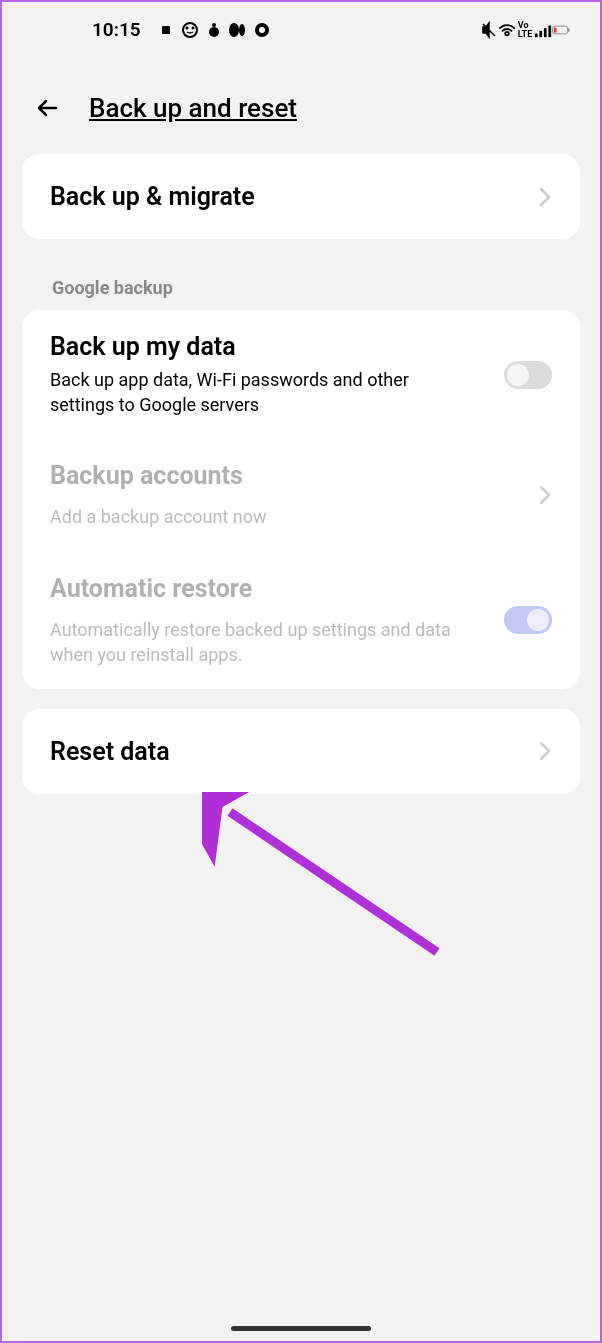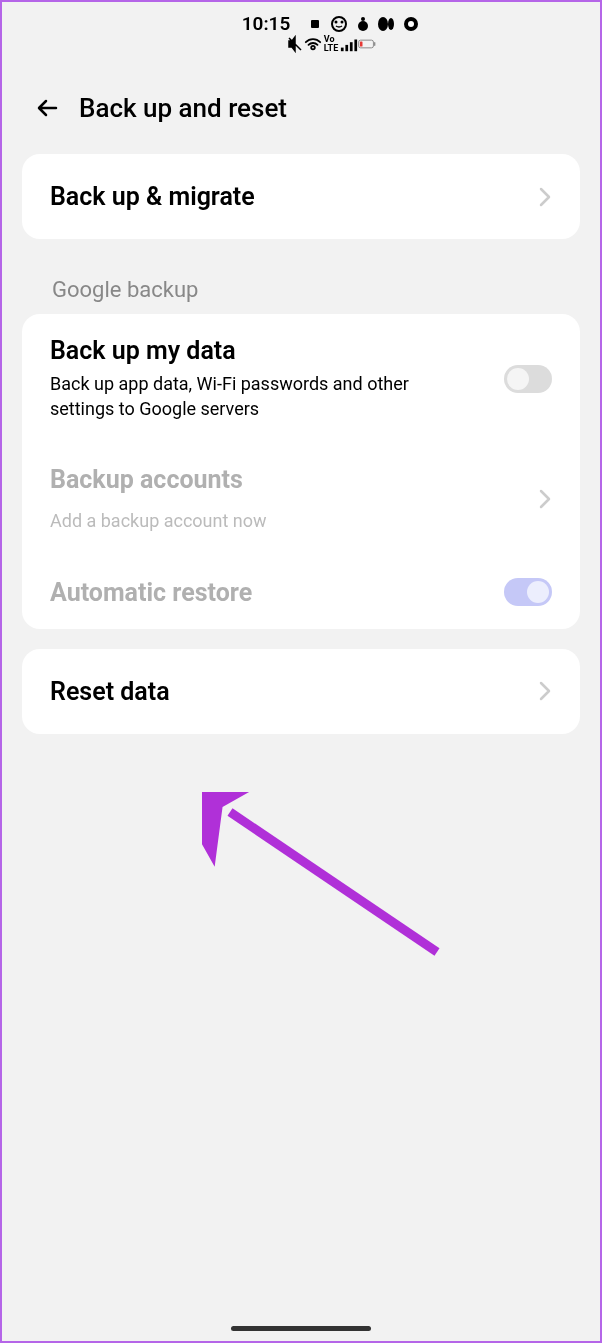--- a/index.html
+++ b/index.html
@@ -15,21 +15,20 @@
       border: 2px solid #b565e8;
       position: relative;
       overflow: hidden;
     }
     .status-bar {
       display: flex;
       justify-content: space-between;
       align-items: center;
       padding: 10px 30px 10px 90px;
       height: 55px;
-      flex-direction: column;
     }
     .status-left {
       display: flex;
       align-items: center;
       gap: 8px;
       font-size: 19px;
       font-weight: 600;
       color: #000;
     }
     .status-icons-left {
@@ -48,21 +47,22 @@
       height: 18px;
       display: inline-flex;
       align-items: center;
       justify-content: center;
       color: #000;
     }
     .header {
       display: flex;
       align-items: center;
       padding: 35px 30px 30px 30px;
-      gap: 15px;
+      gap: 25px;
+      text-decoration: underline;
     }
     .back-arrow {
       width: 32px;
       height: 32px;
       display: flex;
       align-items: center;
       justify-content: center;
     }
     .header-title {
       font-size: 26px;
@@ -110,23 +110,24 @@
       margin-top: 6px;
       line-height: 1.4;
     }
     .item-subtitle-disabled {
       font-size: 18px;
       color: #bbb;
       margin-top: 14px;
       line-height: 1.4;
     }
     .section-label {
-      font-size: 22px;
+      font-size: 18px;
       color: #888;
       padding: 18px 30px 12px 30px;
+      font-weight: bold;
     }
     .chevron {
       color: #ccc;
       flex-shrink: 0;
     }
     .toggle-off {
       width: 48px;
       height: 28px;
       background: #dcdcdc;
       border-radius: 14px;
@@ -287,20 +288,21 @@
         <div class="item-subtitle-disabled">Add a backup account now</div>
       </div>
       <svg class="chevron" width="14" height="22" viewBox="0 0 14 22">
         <path d="M3 3 L11 11 L3 19" fill="none" stroke="#ccc" stroke-width="2.5" stroke-linecap="round" stroke-linejoin="round"></path>
       </svg>
     </div>
 
     <div class="list-item-multi">
       <div class="item-text">
         <div class="item-title-disabled">Automatic restore</div>
+        <div class="item-subtitle-disabled">Automatically restore backed up settings and data when you reinstall apps.</div>
       </div>
       <div class="toggle-on-disabled"></div>
     </div>
   </div>
 
   <div class="card">
     <div class="list-item">
       <div class="item-text">
         <div class="item-title">Reset data</div>
       </div>

